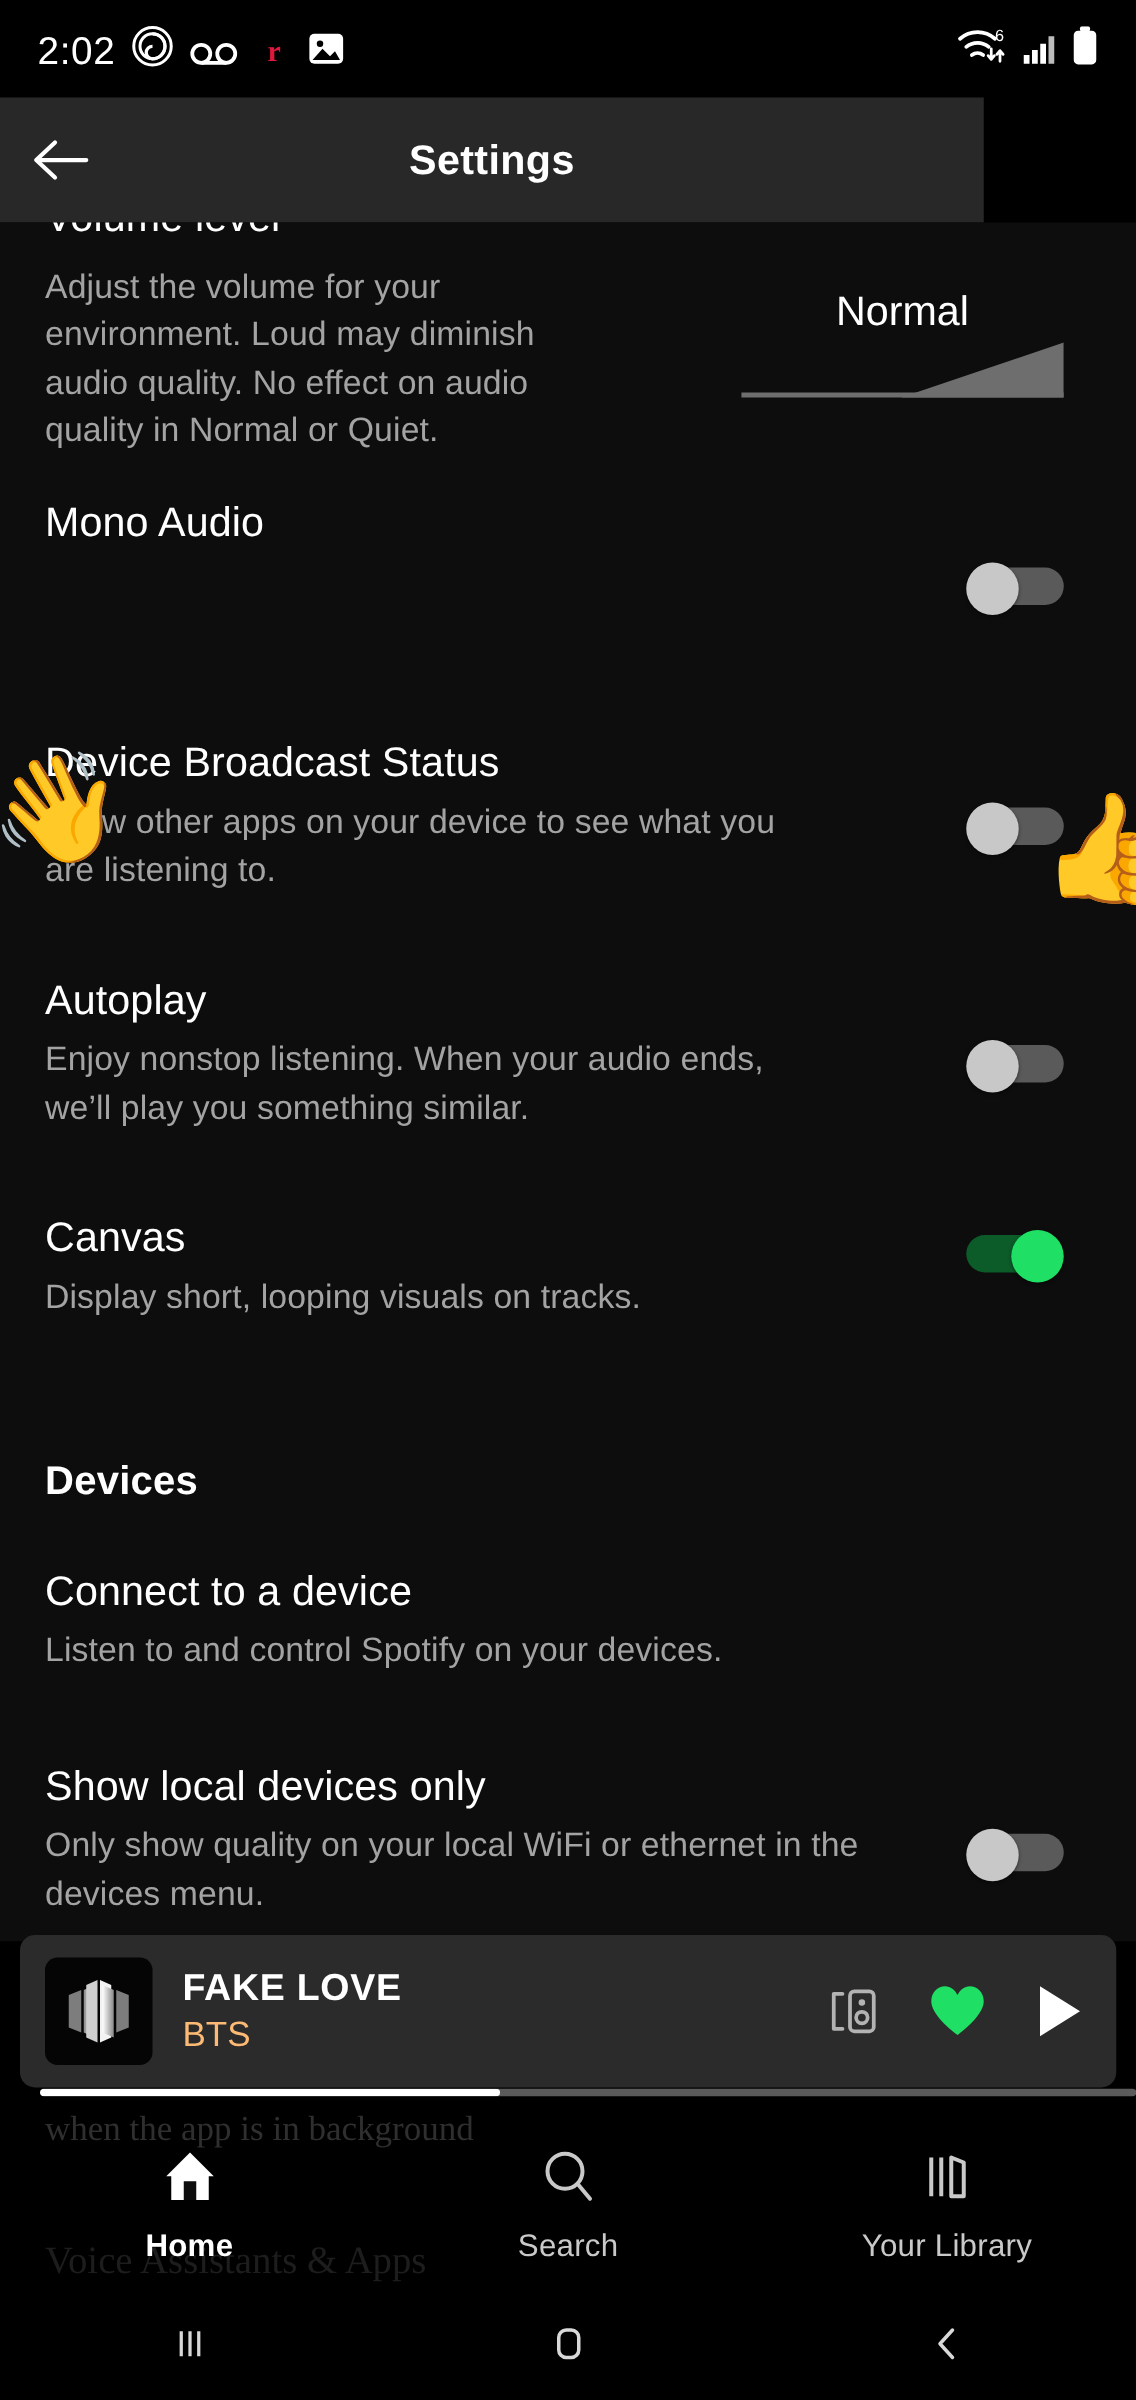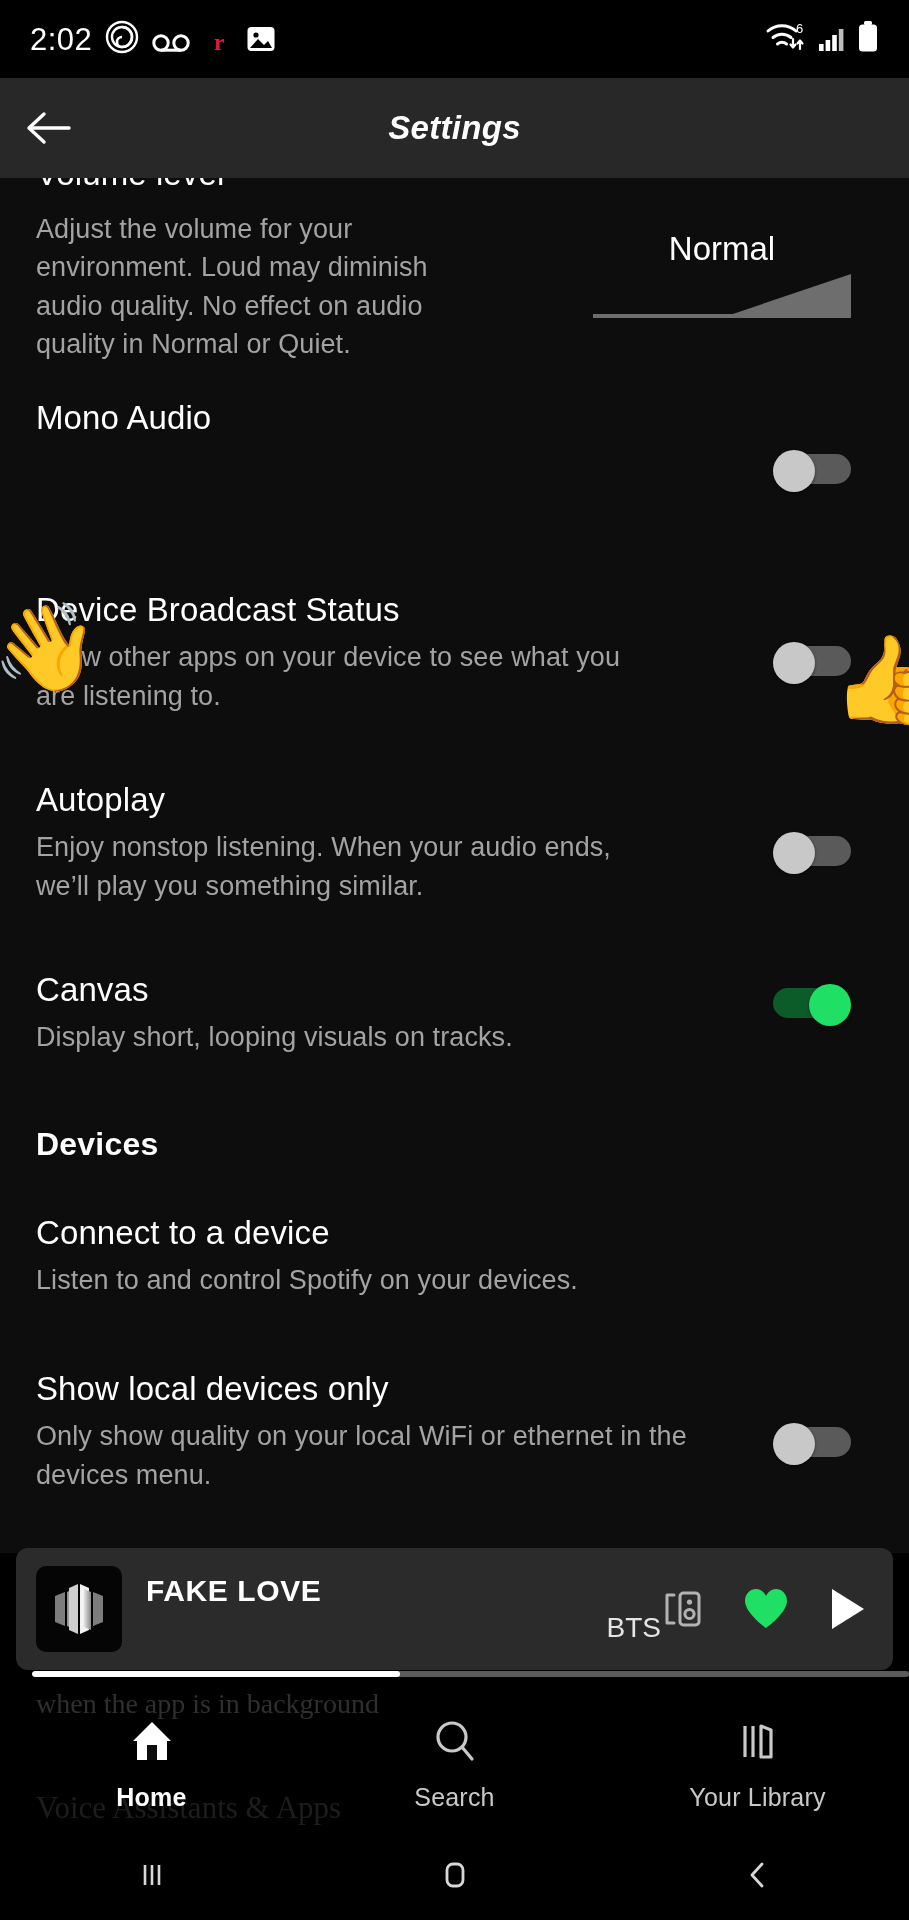--- a/index.html
+++ b/index.html
@@ -23,22 +23,22 @@
   .ic { display:block; }
   .r-badge {
     width:28px; height:32px; background:#000;
     color:#e0183c; font-weight:bold; font-size:24px;
     display:flex; align-items:center; justify-content:center;
     font-family:"Liberation Serif", serif;
   }
 
   
   .appbar {
-    position:absolute; top:78px; left:0; width:909px; height:100px;
-    background:#282828; display:flex; align-items:center;font-style:italic;
+    position:absolute; top:78px; left:0; width:787px; height:100px;
+    background:#282828; display:flex; align-items:center;
   }
   .back-btn {
     width:96px; height:100px; display:flex; align-items:center;
     justify-content:center; cursor:pointer;
   }
   .appbar-title {
     position:absolute; left:0; right:0; text-align:center;
     color:#fff; font-size:33px; font-weight:bold; letter-spacing:0.3px;
     pointer-events:none;
   }
@@ -98,21 +98,21 @@
   }
   .np-art {
     width:86px; height:86px; border-radius:10px; background:#050505;
     display:flex; align-items:center; justify-content:center; flex:none;
   }
   .np-text { margin-left:24px; flex:1; min-width:0; }
   .np-title {
     color:#fff; font-size:30px; font-weight:bold; letter-spacing:0.6px;
     white-space:nowrap; overflow:hidden;
   }
-  .np-artist { color:#e5e5e5; font-size:28px; margin-top:4px;text-align:right; }
+  .np-artist { color:#fdba74; font-size:28px; margin-top:4px; }
   .np-controls { display:flex; align-items:center; gap:38px; margin-right:6px; }
   .np-btn { cursor:pointer; display:flex; align-items:center; justify-content:center; }
   .np-progress {
     position:absolute; left:16px; bottom:-7px; width:877px; height:6px;
     background:#5b5b5b; border-radius:3px; overflow:hidden;
   }
   .np-progress-fill { height:100%; background:#fff; border-radius:3px; }
 
   
   .ghost {
@@ -270,21 +270,21 @@
 
       <div class="row" style="margin-top:44px;height:112px;">
         <div class="row-title">Canvas</div>
         <div class="row-desc" style="width:600px;">Display short, looping visuals on tracks.</div>
         <div class="toggle on" style="top:14px;">
           <div class="track"></div>
             <div class="knob"></div>
         </div>
       </div>
 
-      <div class="section-head" style="margin-top:44px;">Devices</div>
+      <div class="section-head" style="margin-top:84px;">Devices</div>
 
       <div class="row" style="margin-top:50px;height:112px;">
         <div class="row-title">Connect to a device</div>
         <div class="row-desc" style="width:650px;">Listen to and control Spotify on your devices.</div>
       </div>
 
       <div class="row" style="margin-top:44px;height:150px;">
         <div class="row-title">Show local devices only</div>
         <div class="row-desc" style="width:660px;">Only show quality on your local WiFi or ethernet in the devices menu.</div>
         <div class="toggle" style="top:54px;">

